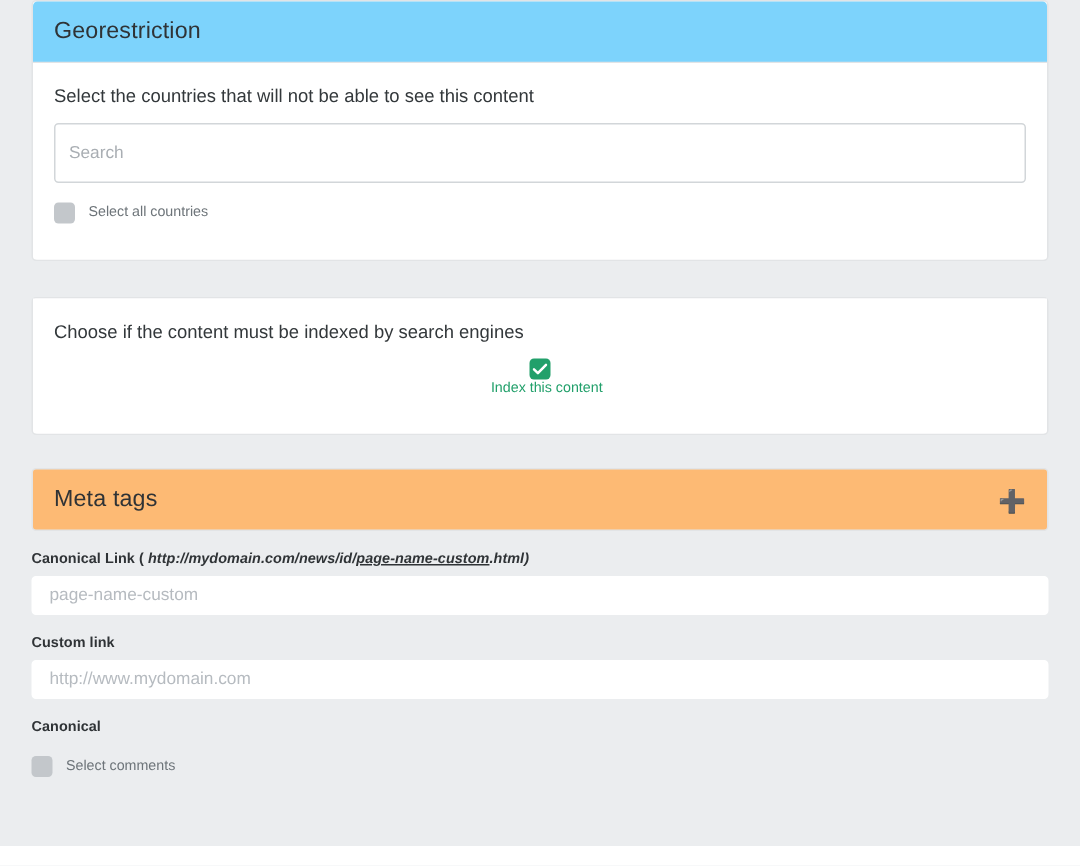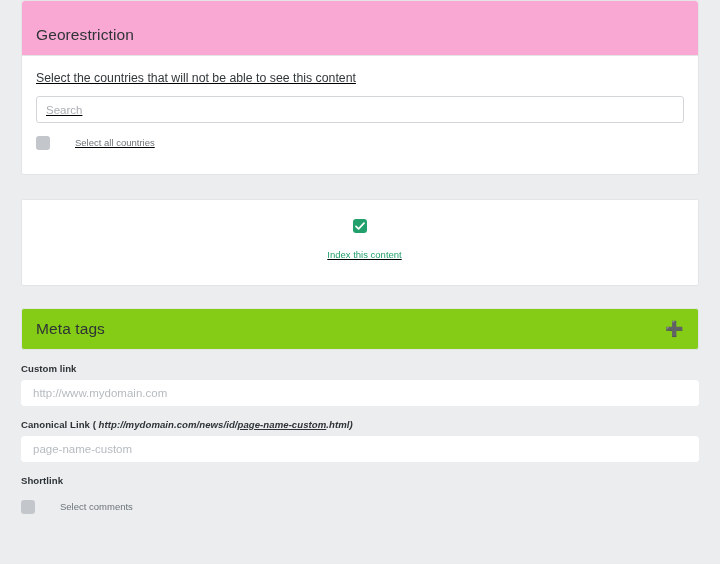--- a/index.html
+++ b/index.html
@@ -36,72 +36,70 @@
   }
 
   
   .panel {
     background: #ffffff;
     border: 1px solid #e2e4e6;
     border-radius: 3px;
     box-sizing: border-box;
   }
   .panel-header {
-    background: #f9a8d4;
+    background: #7dd3fc;
     border-bottom: 1px solid #e2e4e6;
     border-radius: 3px 3px 0 0;
-    padding: 24px 14px 11px 14px;
+    padding: 10px 14px 11px 14px;
     display: flex;
     align-items: center;
     justify-content: space-between;
     box-sizing: border-box;
   }
   .panel-title {
     font-size: 15.5px;
     color: #2f3336;
     font-weight: 400;
     letter-spacing: 0.1px;
     line-height: 19px;
   }
   .panel-body {
     background: #ffffff;
     padding: 14px 14px 24px 14px;
     border-radius: 0 0 3px 3px;
-    text-decoration: underline;
   }
   .panel-desc {
     font-size: 12.3px;
     color: #33383b;
     line-height: 16px;
     margin: 0 0 10px 0;
   }
 
   
   .search-input {
     display: block;
     width: 100%;
-    height: 27px;
+    height: 40px;
     box-sizing: border-box;
     border: 1px solid #d2d6d9;
     border-radius: 3px;
     background: #ffffff;
     padding: 0 9px;
     font-family: "Liberation Sans", sans-serif;
     font-size: 11.5px;
     color: #44494d;
     outline: none;
   }
   .search-input::placeholder { color: #a9aeb3; opacity: 1; }
 
   
   .check-row {
     display: flex;
     align-items: center;
     margin-top: 13px;
-    gap: 16px;
   }
   .checkbox {
     width: 14px;
     height: 14px;
     border-radius: 3px;
     background: #c3c7cb;
     flex: 0 0 auto;
     position: relative;
   }
   .checkbox.checked {
@@ -119,26 +117,26 @@
     line-height: 12px;
   }
   .check-label.teal { color: #22a06b; }
 
   
   .gap-24 { height: 24px; }
   .gap-22 { height: 22px; }
 
   
   .meta-header {
-    background: #84cc16;
+    background: #fdba74;
     border: 1px solid #e2e4e6;
     border-radius: 3px;
     padding: 10px 14px 11px 14px;
     display: flex;
-    align-items: center;
+    align-items: flex-end;
     justify-content: space-between;
     box-sizing: border-box;
   }
   .plus-icon {
     font-size: 15px;
     font-weight: bold;
     color: #2f3336;
     line-height: 15px;
     user-select: none;
   }
@@ -192,50 +190,51 @@
           <span class="checkbox"></span>
           <span class="check-label">Select all countries</span>
         </div>
       </div>
     </div>
 
     <div class="gap-24"></div>
 
     <div class="panel">
       <div class="panel-body">
+        <p class="panel-desc">Choose if the content must be indexed by search engines</p>
         <div class="check-row" style="margin-top:5px;flex-direction:column;">
           <span class="checkbox checked">
             <svg width="10" height="9" viewBox="0 0 10 9">
               <path d="M1 4.3 L3.6 6.8 L9 1.2" fill="none" stroke="#ffffff" stroke-width="1.7" stroke-linecap="round" stroke-linejoin="round"></path>
             </svg>
           </span>
           <span class="check-label teal">Index this content</span>
         </div>
       </div>
     </div>
 
     <div class="gap-22"></div>
 
     <div class="meta-header">
       <span class="panel-title">Meta tags</span>
       <span class="plus-icon">➕</span>
     </div>
 
     <div class="field-block">
+      <div class="field-label"><span>Canonical Link ( </span><span class="url"><span>http://mydomain.com/news/id/</span><u>page-name-custom</u><span>.html)</span></span></div>
+      <input class="text-input" type="text" placeholder="page-name-custom" style="">
+    </div>
+
+    <div class="field-block">
       <div class="field-label">Custom link</div>
       <input class="text-input" type="text" placeholder="http://www.mydomain.com" style="">
     </div>
 
     <div class="field-block">
-      <div class="field-label"><span>Canonical Link ( </span><span class="url"><span>http://mydomain.com/news/id/</span><u>page-name-custom</u><span>.html)</span></span></div>
-      <input class="text-input" type="text" placeholder="page-name-custom" style="">
-    </div>
-
-    <div class="field-block">
-      <div class="field-label">Shortlink</div>
+      <div class="field-label">Canonical</div>
     </div>
 
     <div class="check-row">
       <span class="checkbox"></span>
       <span class="check-label">Select comments</span>
     </div>
 
   </div>
 </div>
 

